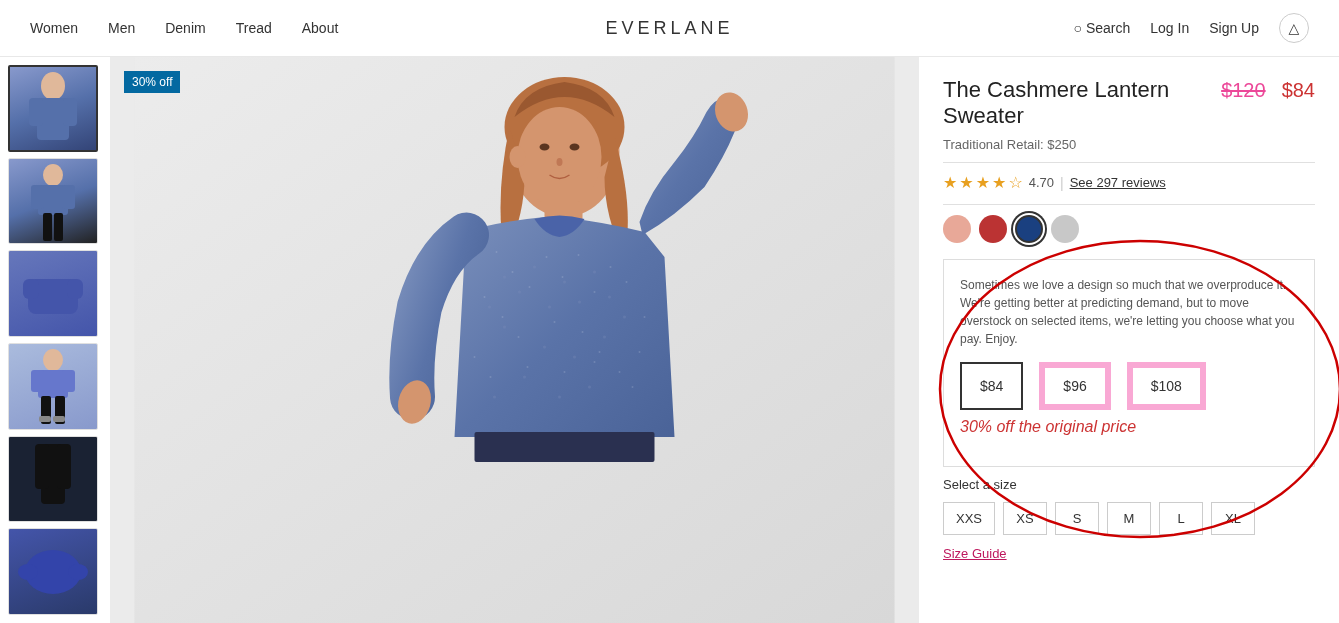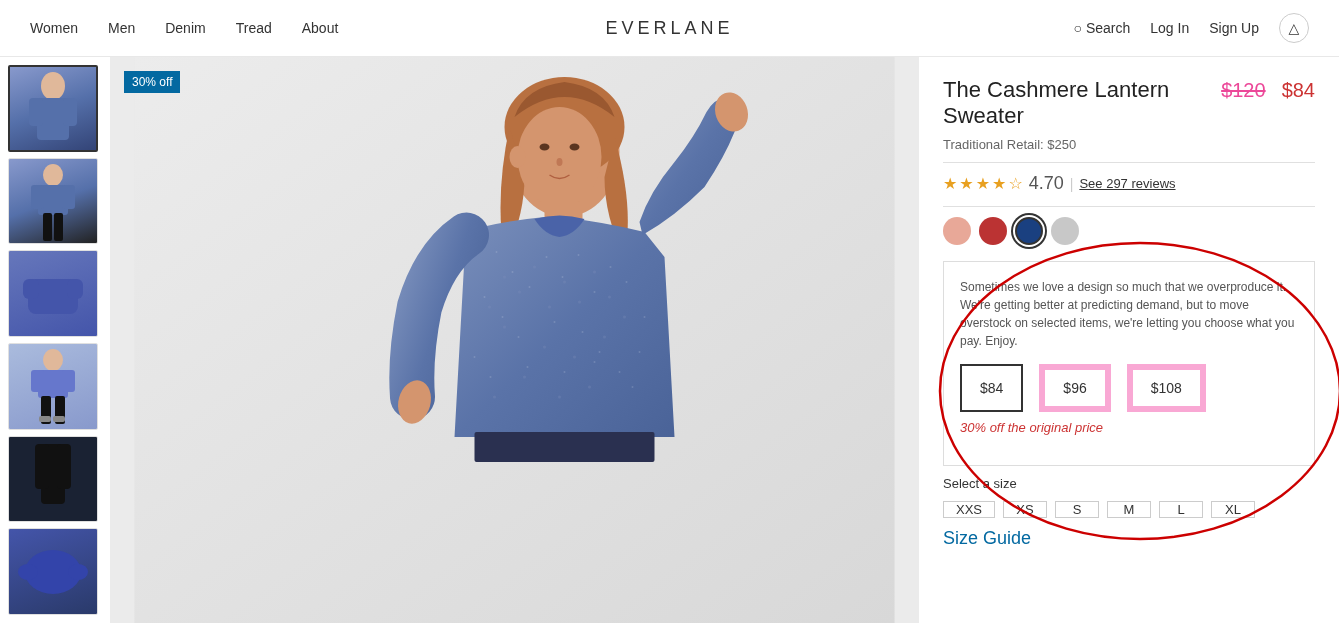--- a/index.html
+++ b/index.html
@@ -31,46 +31,46 @@
     .product-title { font-size: 22px; font-weight: 400; color: #222; }
     .price-original { font-size: 20px; color: #ec4899; text-decoration: line-through; }
     .price-sale { font-size: 20px; color: #cc3333; font-weight: 500; }
     .retail-price { font-size: 13px; color: #666; margin-bottom: 10px; }
     .divider { border: none; border-top: 1px solid #e0e0e0; margin: 10px 0; }
 
     
     .rating-row { display: flex; align-items: center; gap: 6px; margin-bottom: 12px; }
     .stars { display: flex; gap: 2px; }
     .star { color: #e8a020; font-size: 16px; }
-    .rating-num { font-size: 18px; color: #555; }
+    .rating-num { font-size: 13px; color: #555; }
     .rating-sep { color: #ccc; }
     .reviews-link { font-size: 13px; color: #333; text-decoration: underline; cursor: pointer; }
 
     
     .color-label { font-size: 13px; color: #333; margin-bottom: 8px; font-weight: 500; }
     .color-swatches { display: flex; gap: 8px; margin-bottom: 16px; }
     .swatch { width: 28px; height: 28px; border-radius: 50%; cursor: pointer; border: 2px solid transparent; }
     .swatch.active { border-color: #333; box-shadow: 0 0 0 2px #fff, 0 0 0 4px #333; }
 
     
     .why-choose { border: 1px solid #ddd; padding: 16px; margin-bottom: 0; position: relative; }
     .why-title { font-size: 11px; font-weight: 700; letter-spacing: 1px; color: #333; text-transform: uppercase; margin-bottom: 8px; }
     .why-text { font-size: 12px; color: #555; line-height: 1.5; margin-bottom: 14px; }
 
     
     .price-options { display: flex; gap: 16px; margin-bottom: 8px; }
     .price-btn { border: 6px solid #f9a8d4; background: #fff; padding: 10px 18px; font-size: 14px; cursor: pointer; color: #333; }
     .price-btn.selected { border-color: #333; border-width: 2px; font-weight: 500; }
-    .discount-note { font-size: 13px; color: #cc3333; font-style: italic; margin-bottom: 14px; }
+    .discount-note { font-size: 16px; color: #cc3333; font-style: italic; margin-bottom: 14px; }
 
     
     .size-label { font-size: 13px; color: #333; margin-bottom: 10px; font-weight: 500; }
     .size-options { display: flex; gap: 8px; margin-bottom: 10px; }
-    .size-btn { border: 1px solid #ccc; background: #fff; padding: 0 12px; font-size: 13px; cursor: pointer; color: #333; min-width: 44px; text-align: center; }
-    .size-guide-link { font-size: 18px; color: #0369a1; cursor: pointer; }
+    .size-btn { border: 1px solid #ccc; background: #fff; padding: 8px 12px; font-size: 13px; cursor: pointer; color: #333; min-width: 44px; text-align: center; }
+    .size-guide-link { font-size: 13px; color: #be185d; text-decoration: underline; cursor: pointer; }
 
     
     .image-area { position: relative; flex: 1; background: #ebebeb; }
 
     
     .model-svg { height: 100%; width: 100%; }
   </style>
 </head>
 <body>
 

